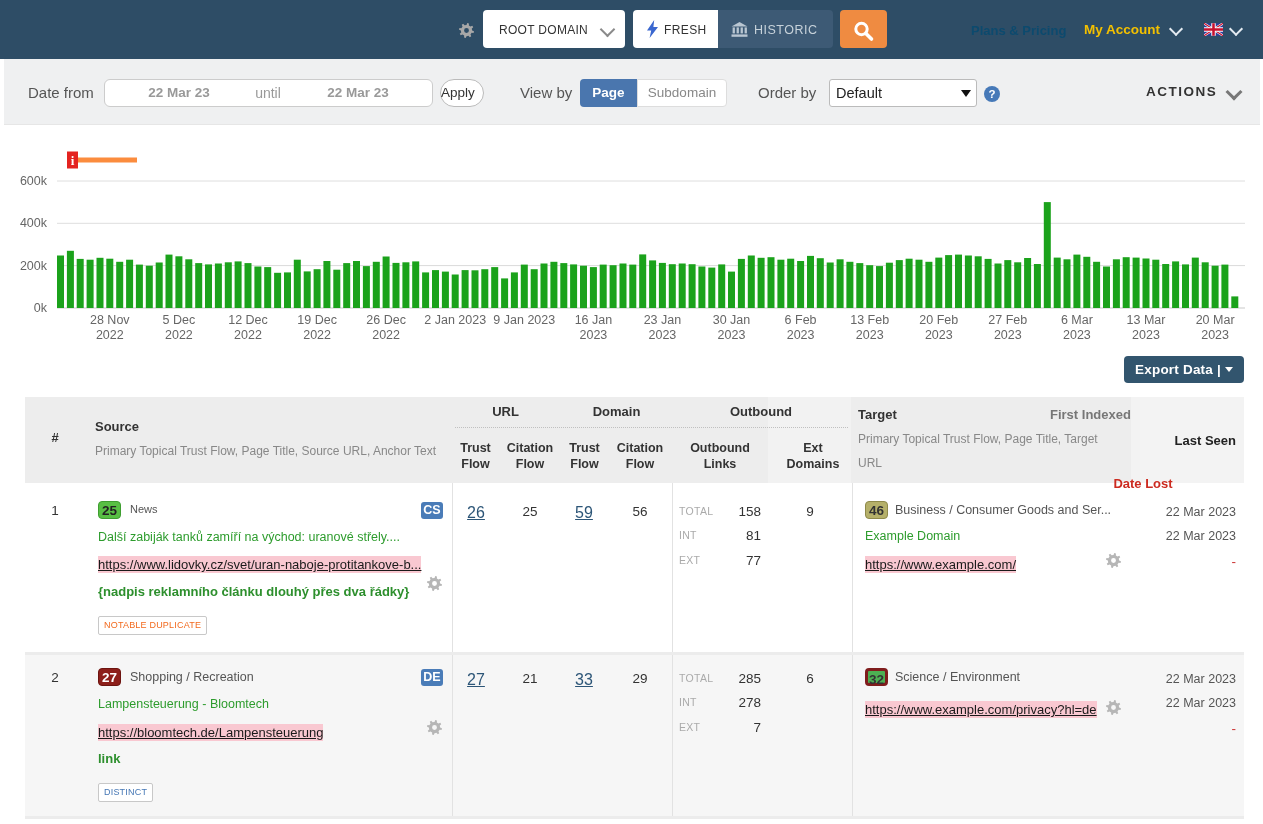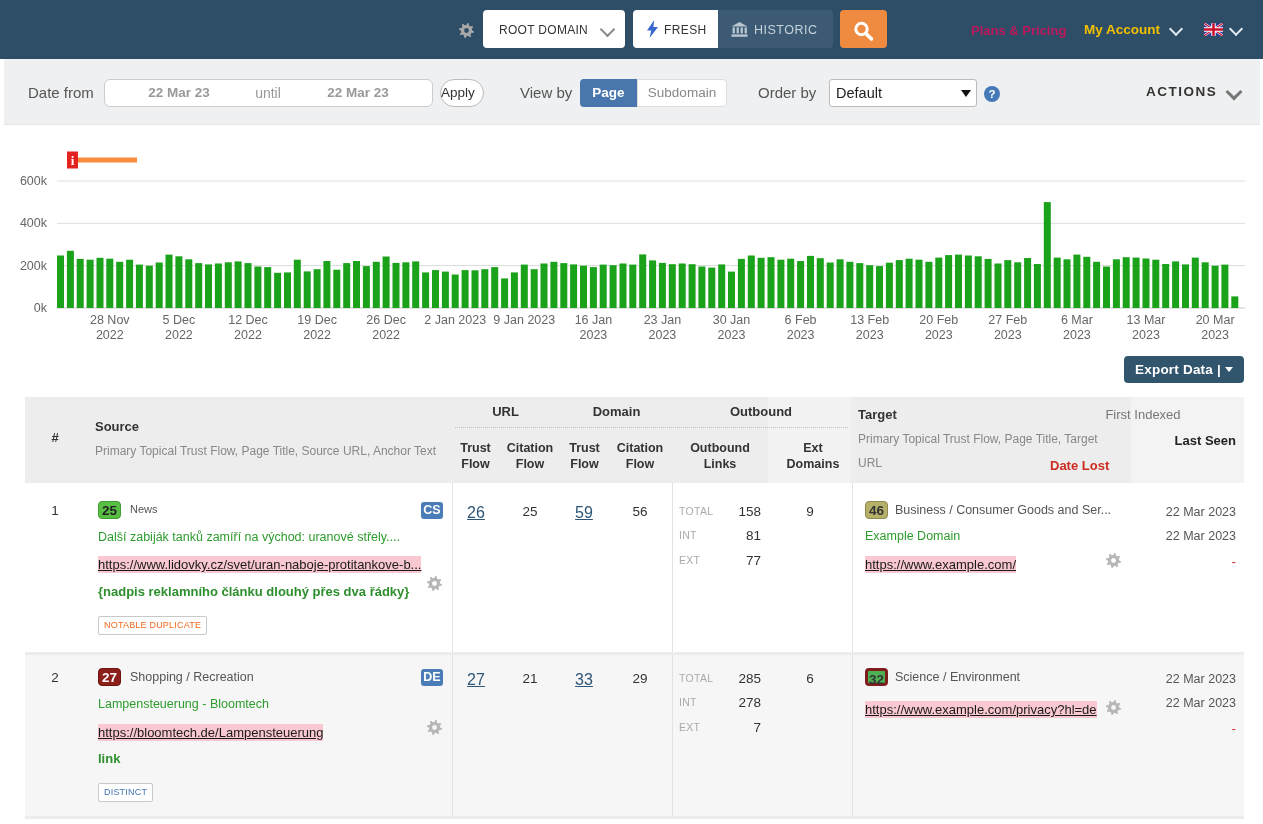--- a/index.html
+++ b/index.html
@@ -54,21 +54,21 @@
  <rect x="13.6" y="5.4" width="2.3" height="6"></rect>
  <rect x="0.5" y="12.4" width="16" height="2.4"></rect>
  </g>
 </svg>
 <div class="abs" style="left:754px;top:23px;font-size:12.5px;color:#c7d2da;letter-spacing:0.5px;">HISTORIC</div>
 <div class="abs" style="left:840px;top:10px;width:47px;height:38px;background:#ef8b41;border-radius:4px;"></div>
 <svg class="abs" style="left:852px;top:21px;" width="23" height="21" viewBox="0 0 23 21">
  <circle cx="9.5" cy="8" r="5.7" fill="none" stroke="#fff" stroke-width="3"></circle>
  <line x1="13.9" y1="12.4" x2="19.5" y2="18" stroke="#fff" stroke-width="3.6" stroke-linecap="round"></line>
 </svg>
-<div class="abs" style="left:971px;top:23px;font-size:13px;font-weight:bold;color:#be185d;">Plans &amp; Pricing</div>
+<div class="abs" style="left:971px;top:23px;font-size:13px;font-weight:bold;color:#0c4a6e;">Plans &amp; Pricing</div>
 <div class="abs" style="left:1084px;top:22px;font-size:13.5px;font-weight:bold;color:#f3c000;">My Account</div>
 <span class="abs chev chevw" style="left:1171px;top:24px;"></span>
 <svg class="abs" style="left:1204px;top:23px;" width="19" height="13" viewBox="0 0 60 39">
  <rect fill="#2c3f9e" width="60" height="39"></rect>
  <path d="M0,0 L60,39 M60,0 L0,39" stroke="#fff" stroke-width="7"></path>
  <path d="M0,0 L60,39 M60,0 L0,39" stroke="#c8102e" stroke-width="4"></path>
  <path d="M30,0 V39 M0,19.5 H60" stroke="#fff" stroke-width="14"></path>
  <path d="M30,0 V39 M0,19.5 H60" stroke="#c8102e" stroke-width="8"></path>
 </svg>
 <span class="abs chev chevw" style="left:1231px;top:24px;"></span>
@@ -276,23 +276,23 @@
 <div class="abs" style="left:674px;top:404px;width:174px;text-align:center;font-size:13px;font-weight:bold;color:#333;">Outbound</div>
 <div class="abs" style="left:448px;top:440px;width:55px;text-align:center;font-size:12.5px;font-weight:bold;color:#333;line-height:16px;">Trust<br>Flow</div>
 <div class="abs" style="left:500px;top:440px;width:60px;text-align:center;font-size:12.5px;font-weight:bold;color:#333;line-height:16px;">Citation<br>Flow</div>
 <div class="abs" style="left:557px;top:440px;width:55px;text-align:center;font-size:12.5px;font-weight:bold;color:#333;line-height:16px;">Trust<br>Flow</div>
 <div class="abs" style="left:610px;top:440px;width:60px;text-align:center;font-size:12.5px;font-weight:bold;color:#333;line-height:16px;">Citation<br>Flow</div>
 <div class="abs" style="left:675px;top:440px;width:90px;text-align:center;font-size:12.5px;font-weight:bold;color:#333;line-height:16px;">Outbound<br>Links</div>
 <div class="abs" style="left:778px;top:440px;width:70px;text-align:center;font-size:12.5px;font-weight:bold;color:#333;line-height:16px;">Ext<br>Domains</div>
 <div class="abs" style="left:858px;top:407px;font-size:13px;font-weight:bold;color:#333;">Target</div>
 <div class="abs" style="left:858px;top:432px;font-size:12px;color:#888;">Primary Topical Trust Flow, Page Title, Target</div>
 <div class="abs" style="left:858px;top:456px;font-size:12px;color:#888;">URL</div>
-<div class="abs" style="left:1050px;top:407px;width:186px;text-align:center;font-size:13px;font-weight:normal;color:#777;">First Indexed</div>
+<div class="abs" style="left:1050px;top:407px;width:186px;text-align:left;font-size:13px;font-weight:bold;color:#777;">First Indexed</div>
 <div class="abs" style="left:1050px;top:433px;width:186px;text-align:right;font-size:13px;font-weight:bold;color:#222;">Last Seen</div>
-<div class="abs" style="left:1050px;top:458px;width:186px;text-align:left;font-size:13px;font-weight:bold;color:#cc2b20;">Date Lost</div>
+<div class="abs" style="left:1050px;top:476px;width:186px;text-align:center;font-size:13px;font-weight:bold;color:#cc2b20;">Date Lost</div>
 
 <div class="abs rowsep" style="left:25px;top:652px;width:1219px;height:3px;"></div>
 <div class="abs" style="left:25px;top:655px;width:1219px;height:161px;background:#f6f6f6;"></div>
 <div class="abs rowsep" style="left:25px;top:816px;width:1219px;height:3px;"></div>
 <div class="abs vline" style="left:452px;top:483px;height:169px;"></div>
 <div class="abs vline" style="left:672px;top:483px;height:169px;"></div>
 <div class="abs vline" style="left:852px;top:483px;height:169px;"></div>
 <div class="abs vline" style="left:452px;top:655px;height:161px;"></div>
 <div class="abs vline" style="left:672px;top:655px;height:161px;"></div>
 <div class="abs vline" style="left:852px;top:655px;height:161px;"></div>

